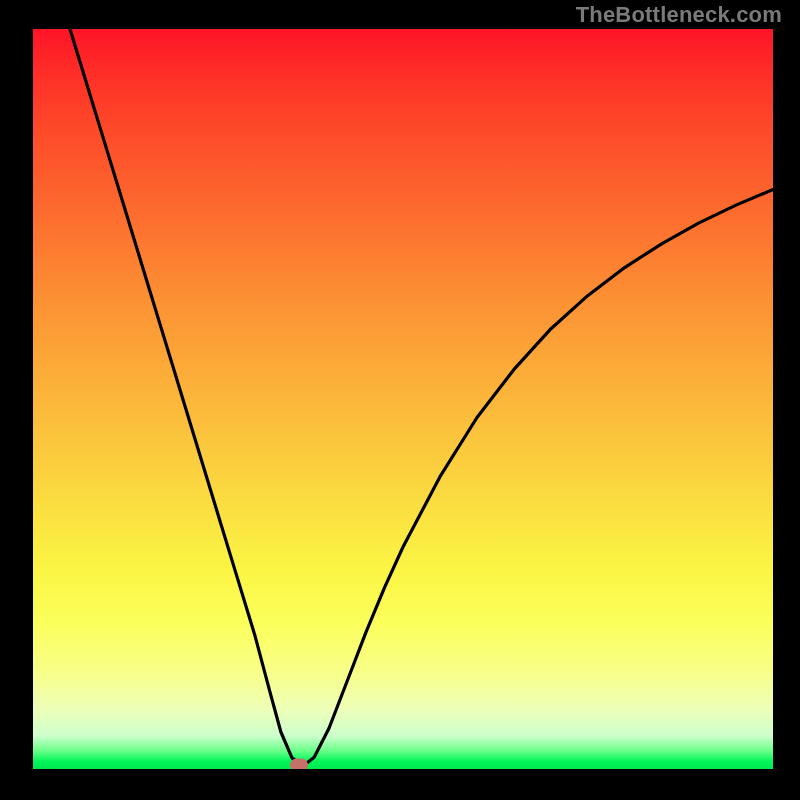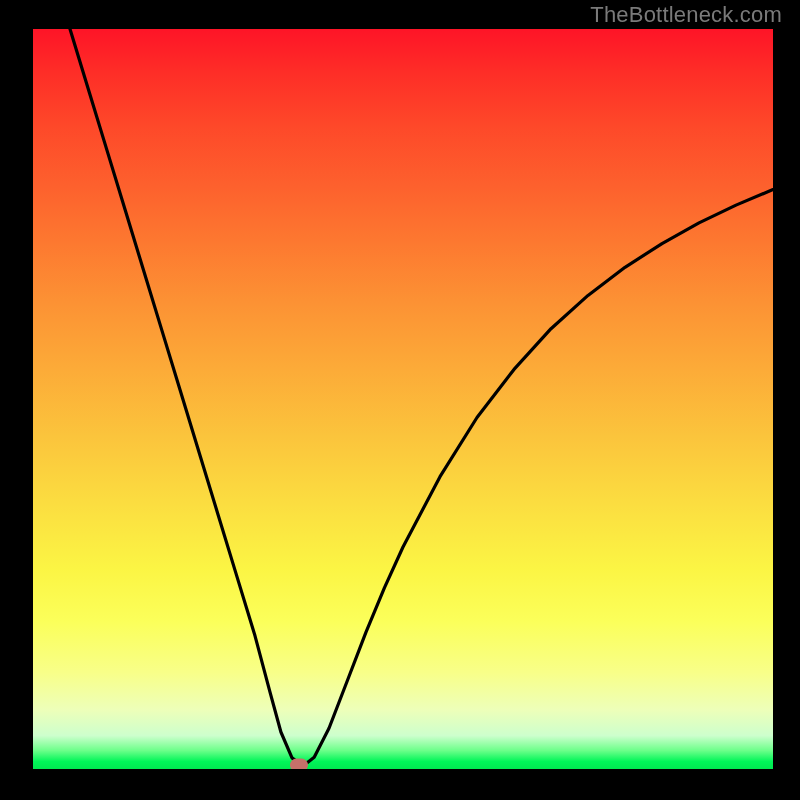--- a/index.html
+++ b/index.html
@@ -10,21 +10,21 @@
     position: relative;
     font-family: Arial, Helvetica, sans-serif;
     overflow: hidden;
   }
   .watermark {
     position: absolute;
     top: 2px;
     right: 18px;
     color: #7a7a7a;
     font-size: 22px;
-    font-weight: 400;
+    font-weight: 700;
     letter-spacing: 0.2px;
     z-index: 5;
   }
   .plot-area {
     position: absolute;
     left: 33px;
     top: 29px;
     width: 740px;
     height: 740px;
     overflow: hidden;

